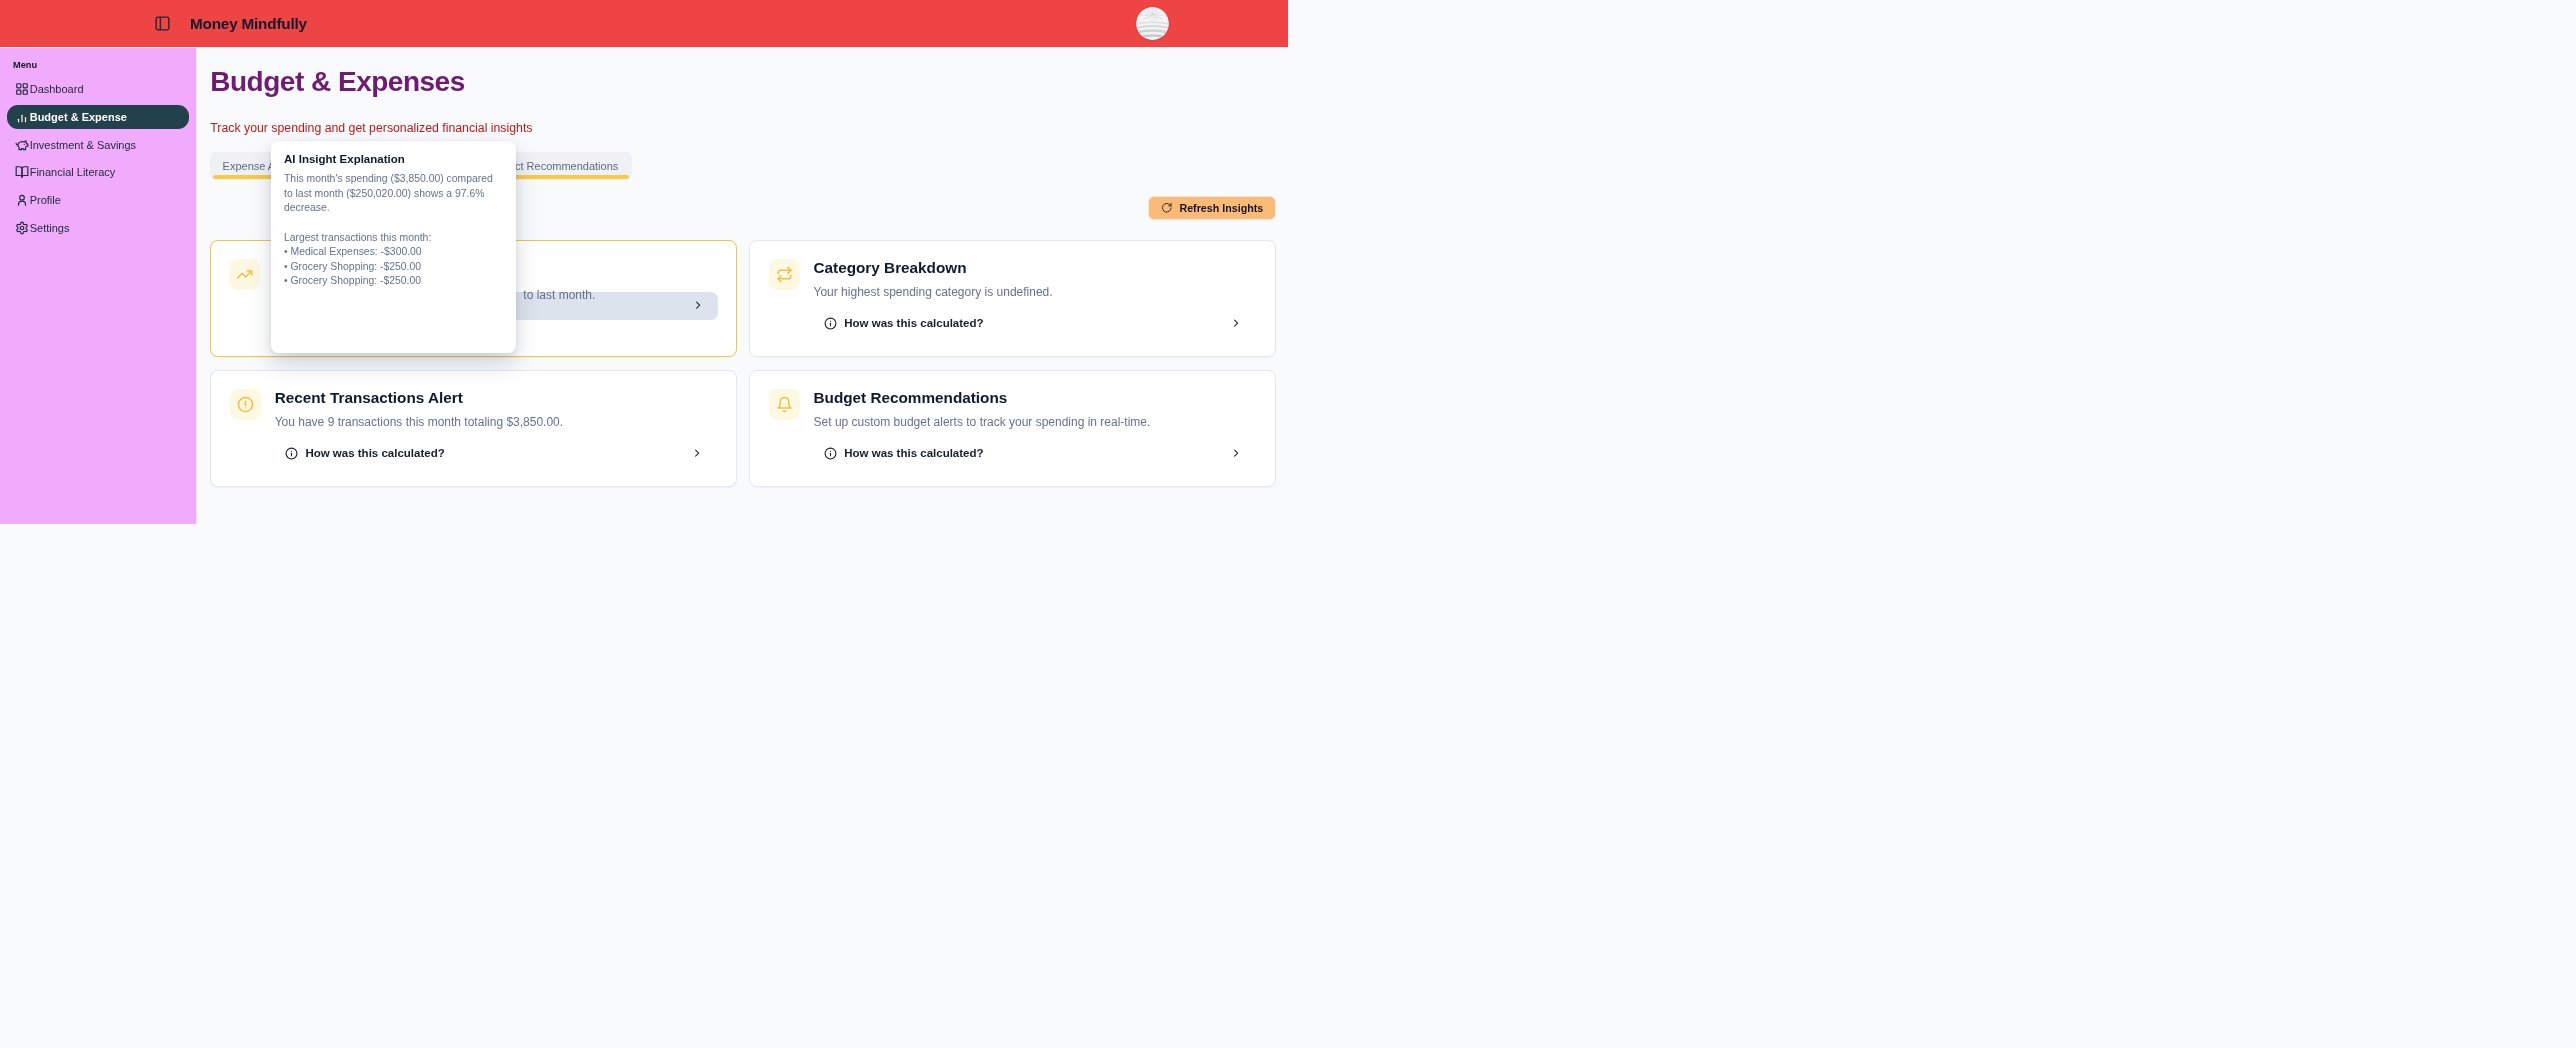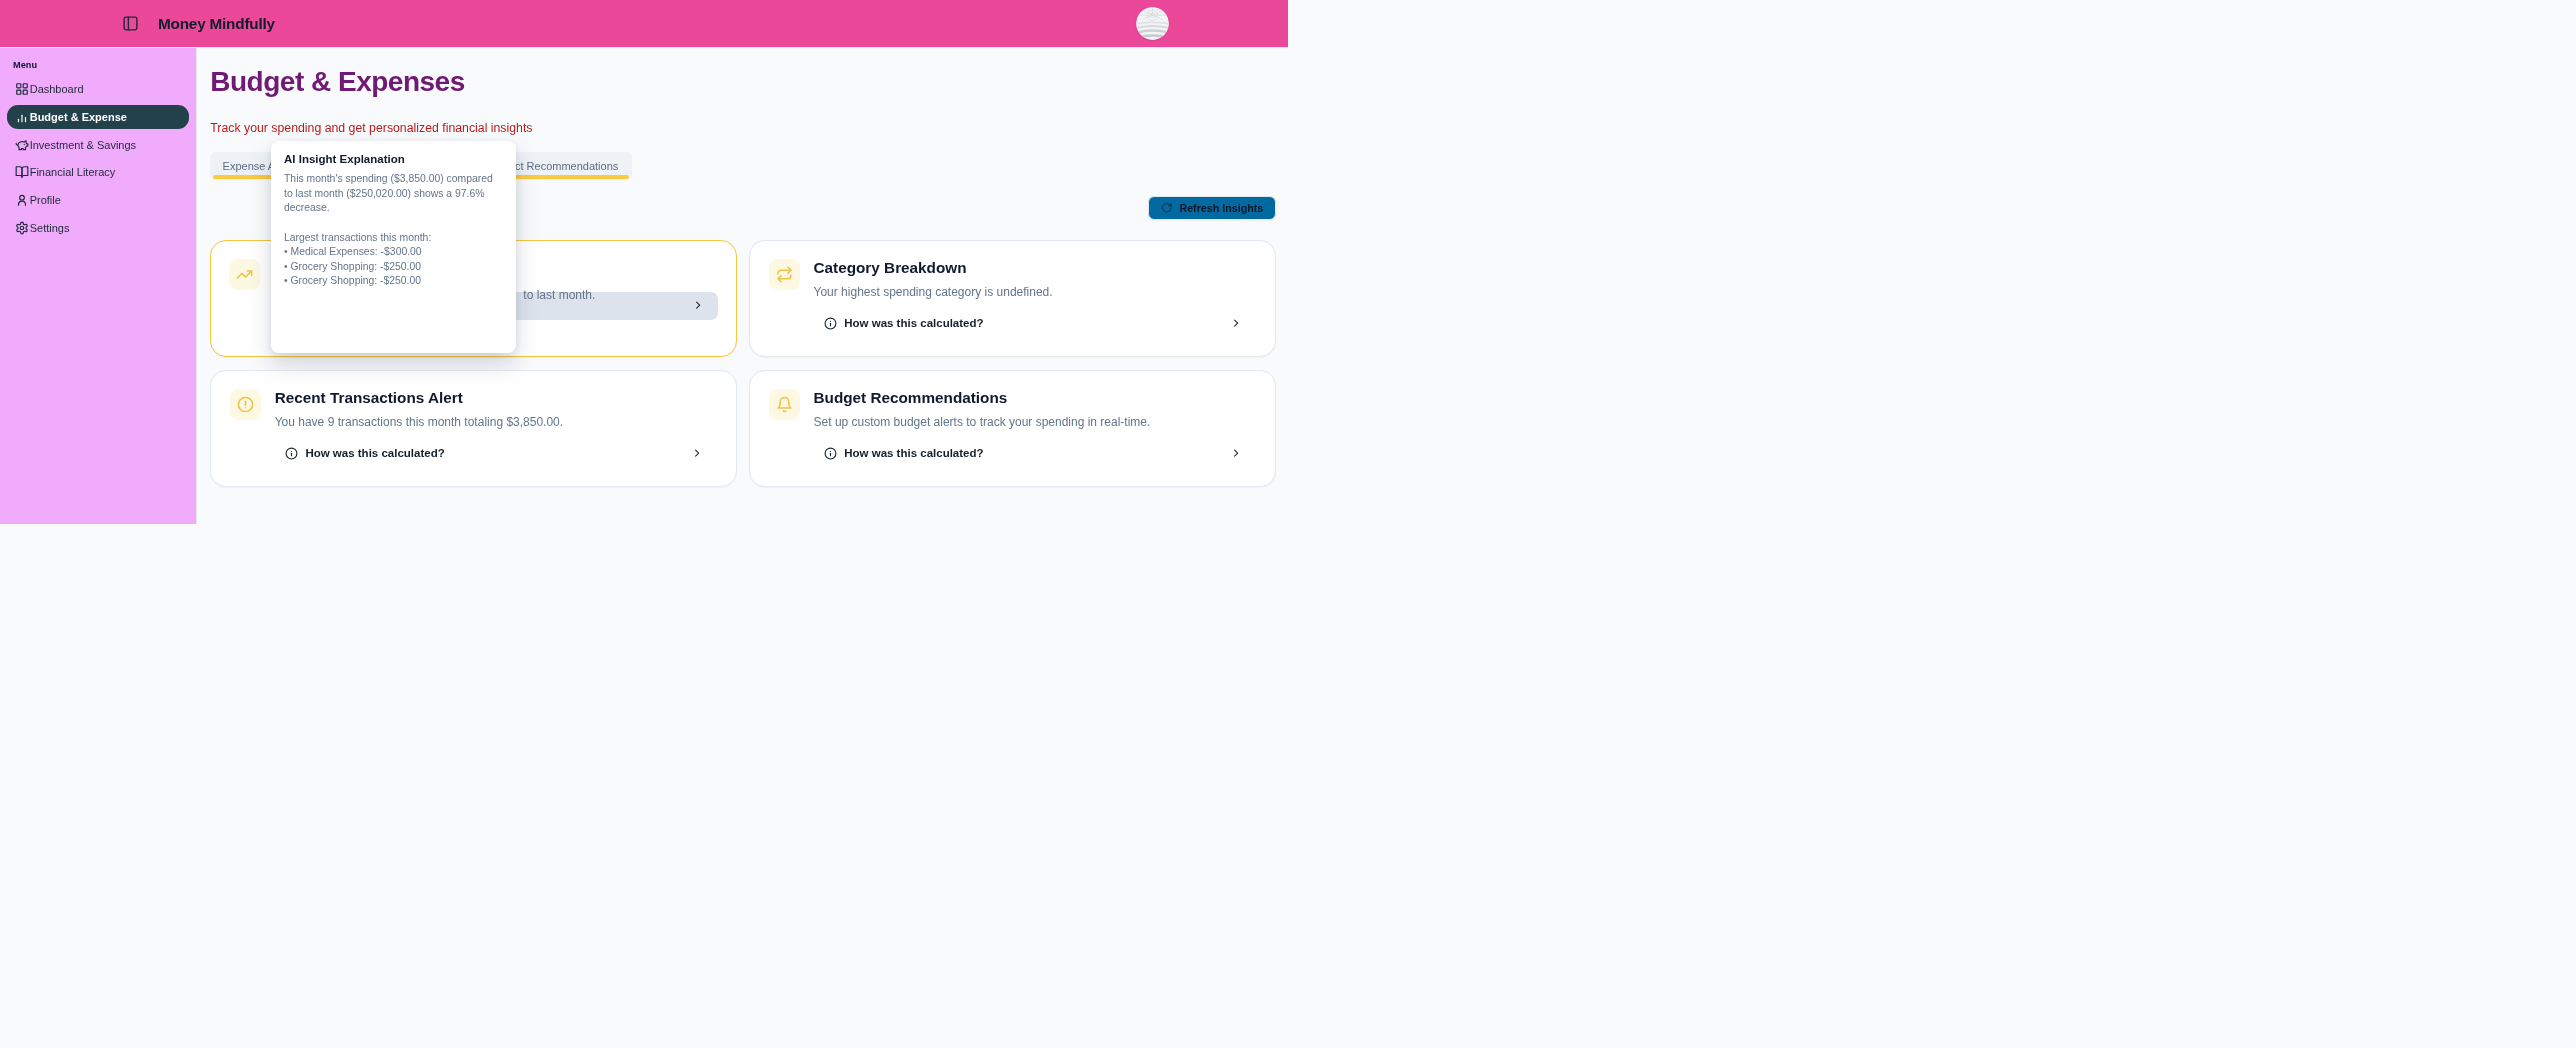--- a/index.html
+++ b/index.html
@@ -7,22 +7,22 @@
   body {
     width:1288px; height:524px; position:relative; overflow:hidden;
     background:#f8fafc; color:#0f172a;
     font-family:"Liberation Sans", sans-serif;
   }
   svg { display:block; }
 
   
   .header{
     position:absolute; top:0; left:0; right:0; height:48px;
-    border-bottom:0.8px solid #e7ebf1; background:#ec4899;
-    display:flex; align-items:center; z-index:10;
+    border-bottom:0.8px solid #e7ebf1; background:#ef4444;
+    display:flex; align-items:center; z-index:10;padding-left:32px;
   }
   .toggle-btn{
     margin-left:122px; width:17px; height:17px; border:none; background:none;
     padding:0; color:#1e293b; cursor:pointer;
   }
   .brand{ margin-left:19px; font-size:15.3px; font-weight:700; color:#111a2e; letter-spacing:-0.2px; }
   .avatar{
     position:absolute; left:1136px; top:7px; width:33px; height:33px;
     border-radius:50%; overflow:hidden; cursor:pointer;
     box-shadow:0 0.8px 2.3px rgba(15,23,42,.12);
@@ -61,35 +61,35 @@
   .tab.mid{ flex:1; padding:0; }
   .tab.last{ padding-right:14px; }
   .tab-underline{
     position:absolute; left:3.1px; right:3.1px; bottom:1.5px; height:3.1px;
     background:#fcca3e; border-radius:3.1px;
   }
 
   .refresh-btn{
     position:absolute; top:148px; right:12.3px; height:24px;
     display:flex; align-items:center; gap:7px; padding:0 11.5px;
-    background:#0369a1; border:0.8px solid #e2e8f0; border-radius:6.1px;
+    background:#fdba74; border:0.8px solid #e2e8f0; border-radius:6.1px;
     font-size:10.7px; font-weight:600; color:#0f172a; cursor:pointer;
     box-shadow:0 0.8px 1.5px rgba(15,23,42,.05);
     font-family:"Liberation Sans", sans-serif;
   }
   .refresh-btn svg{ width:11.5px; height:11.5px; stroke:#1e293b; }
 
   
   .cards{
     position:absolute; left:12.3px; right:12.3px; top:192px;
     display:grid; grid-template-columns:1fr 1fr; gap:13px 12.3px;
   }
   .card{
     position:relative; height:117px; background:#ffffff;
-    border:0.8px solid #e2e8f0; border-radius:16px; padding:18.4px;
+    border:0.8px solid #e2e8f0; border-radius:8px; padding:18.4px;
     display:flex; gap:14px; box-shadow:0 0.8px 1.5px rgba(15,23,42,.04);
   }
   .card.accent{ border:1.5px solid #f2c63f; padding:17.6px; }
   .icon-box{
     width:31px; height:31px; border-radius:8.4px; background:#fdf8e1;
     display:flex; align-items:center; justify-content:center; flex:none;
   }
   .icon-box svg{ width:17px; height:17px; stroke:#edc246; }
   .card-body{ flex:1; min-width:0; }
   .card-title{ margin:0.8px 0 0; font-size:15.3px; line-height:16px; font-weight:700; color:#101a2e; }

